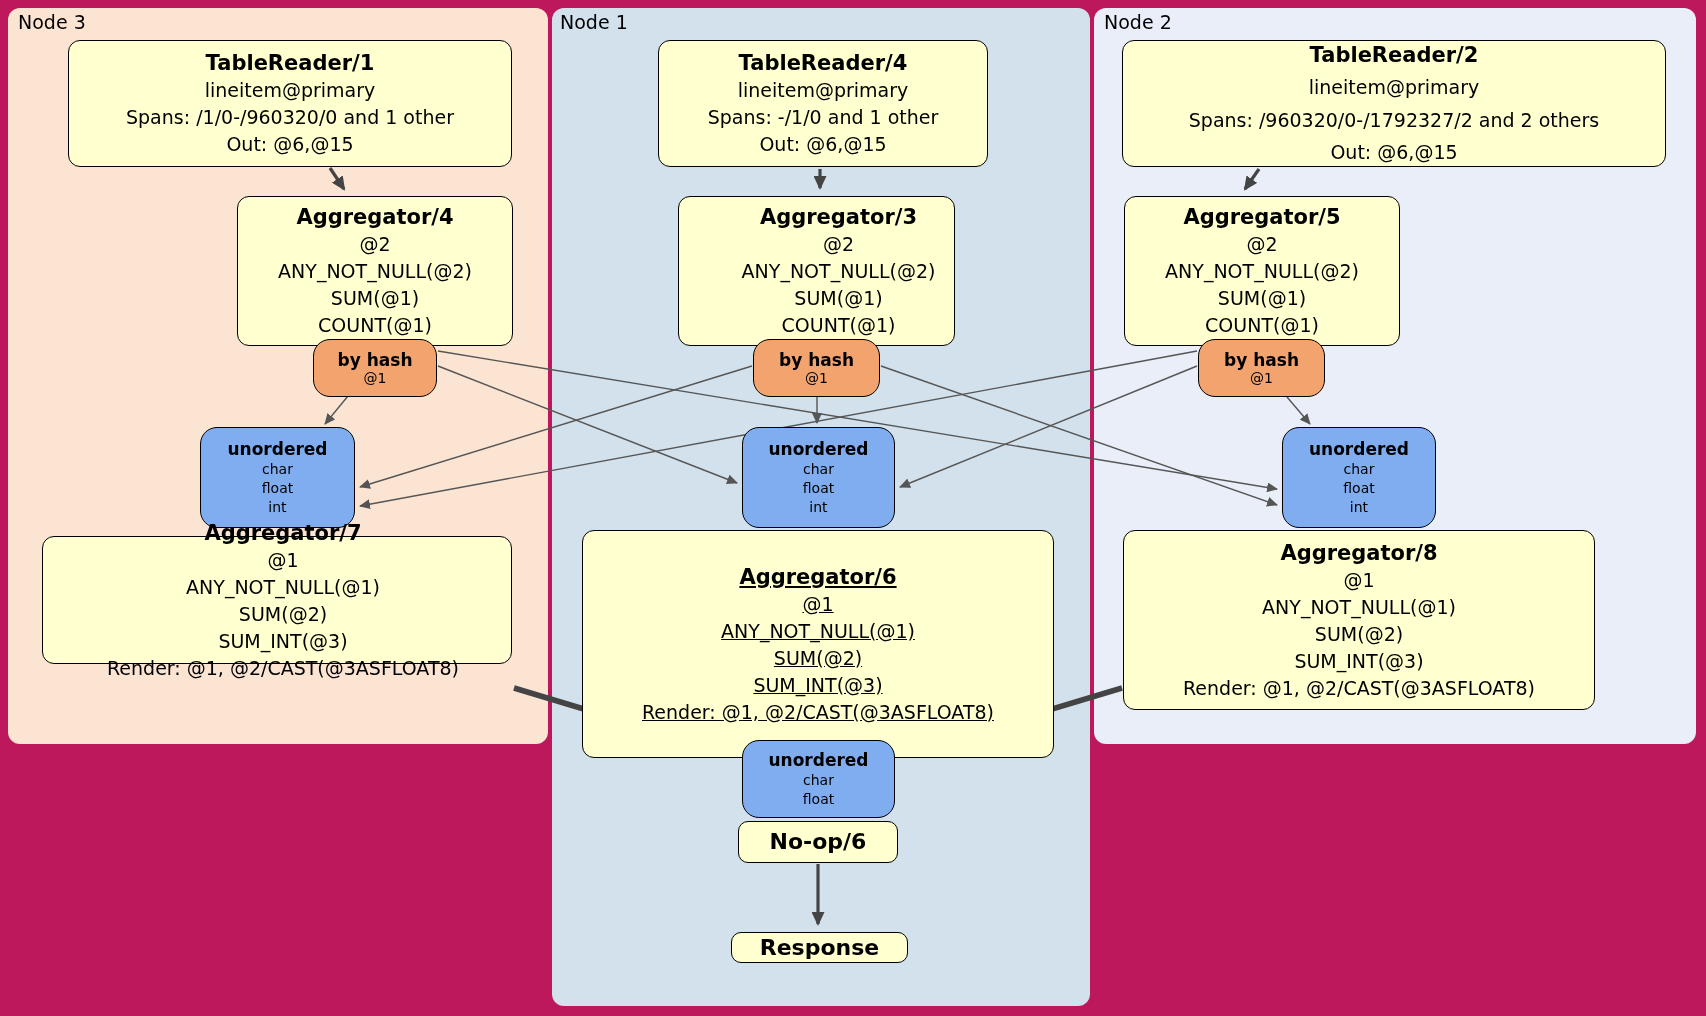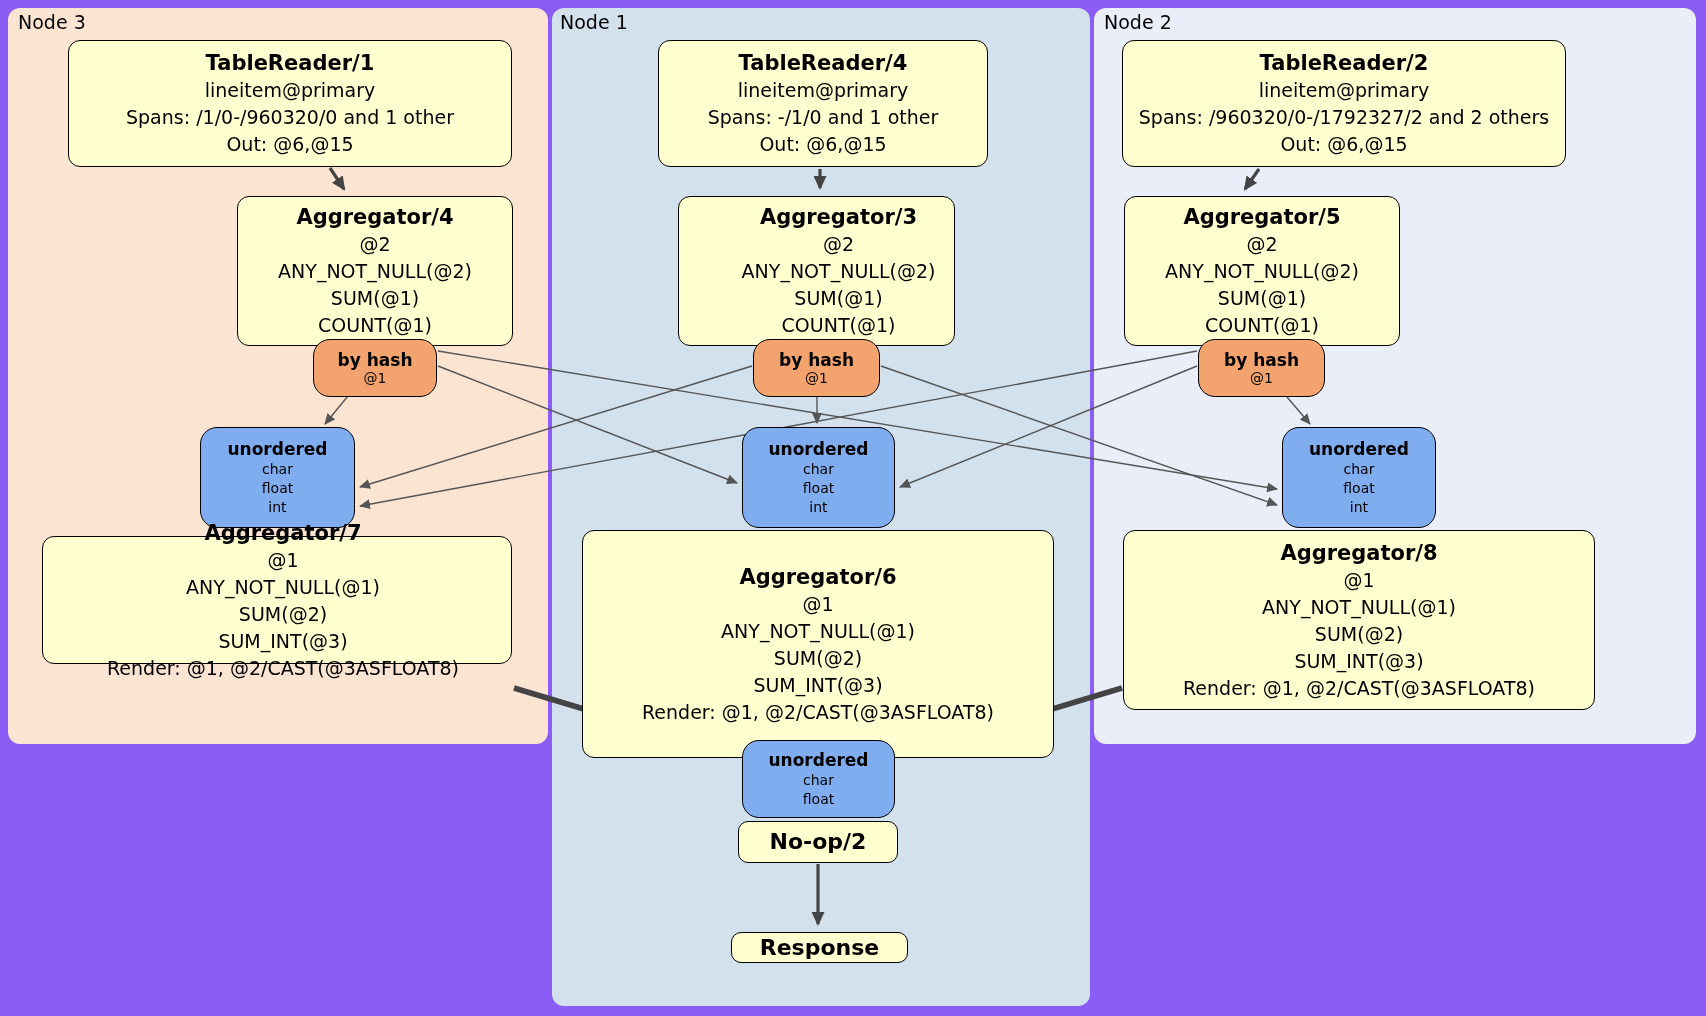--- a/index.html
+++ b/index.html
@@ -1,17 +1,17 @@
 <!DOCTYPE html>
 <html><head>
 <meta charset="utf-8">
 <style>
   html,body{margin:0;padding:0;background:#ffffff;}
   body{font-family:"DejaVu Sans","Liberation Sans",sans-serif;color:#000;}
-  #stage{position:relative;width:1706px;height:1016px;background:#8b5cf6;overflow:hidden;}
+  #stage{position:relative;width:1706px;height:1016px;background:#be185d;overflow:hidden;}
 
   .panel{position:absolute;border-radius:12px;z-index:0;}
   .panel-label{position:absolute;z-index:1;font-size:19px;line-height:22px;color:#000;}
 
   #edge-layer{position:absolute;left:0;top:0;z-index:1;}
 
   .node-box{position:absolute;z-index:2;display:flex;flex-direction:column;justify-content:center;
             align-items:center;text-align:center;border:1.7px solid #000;box-sizing:border-box;}
   .proc{background:#ffffcf;border-radius:12px;}
   .router{background:#f2a36e;border-radius:17px;}
@@ -132,30 +132,30 @@
     <div class="line">@1</div>
   </div>
 
   <div class="node-box sync" style="left:742px;top:427px;width:153px;height:101px;">
     <div class="title">unordered</div>
     <div class="line">char</div>
     <div class="line">float</div>
     <div class="line">int</div>
   </div>
 
-  <div class="node-box proc" style="left:582px;top:530px;width:472px;height:228px;">
+  <div class="node-box proc" style="left:582px;top:530px;width:472px;height:228px;text-decoration:underline;">
     <div class="title">Aggregator/6</div>
     <div class="line">@1</div>
     <div class="line">ANY_NOT_NULL(@1)</div>
     <div class="line">SUM(@2)</div>
     <div class="line">SUM_INT(@3)</div>
     <div class="line">Render: @1, @2/CAST(@3ASFLOAT8)</div>
   </div>
 
-  <div class="node-box proc" style="left:1122px;top:40px;width:444px;height:127px;">
+  <div class="node-box proc" style="left:1122px;top:40px;width:544px;height:127px;justify-content:space-between;">
     <div class="title">TableReader/2</div>
     <div class="line">lineitem@primary</div>
     <div class="line">Spans: /960320/0-/1792327/2 and 2 others</div>
     <div class="line">Out: @6,@15</div>
   </div>
 
   <div class="node-box proc" style="left:1124px;top:196px;width:276px;height:150px;">
     <div class="title">Aggregator/5</div>
     <div class="line">@2</div>
     <div class="line">ANY_NOT_NULL(@2)</div>
@@ -184,20 +184,20 @@
     <div class="line">Render: @1, @2/CAST(@3ASFLOAT8)</div>
   </div>
 
   <div class="node-box sync" style="left:742px;top:740px;width:153px;height:78px;">
     <div class="title">unordered</div>
     <div class="line">char</div>
     <div class="line">float</div>
   </div>
 
   <div class="node-box proc terminal" style="left:738px;top:821px;width:160px;height:42px;border-radius:10px;">
-    <div class="title">No-op/2</div>
+    <div class="title">No-op/6</div>
   </div>
 
   <div class="node-box proc terminal" style="left:731px;top:932px;width:177px;height:31px;border-radius:10px;">
     <div class="title">Response</div>
   </div>
 
 </div>
 
 </body></html>

